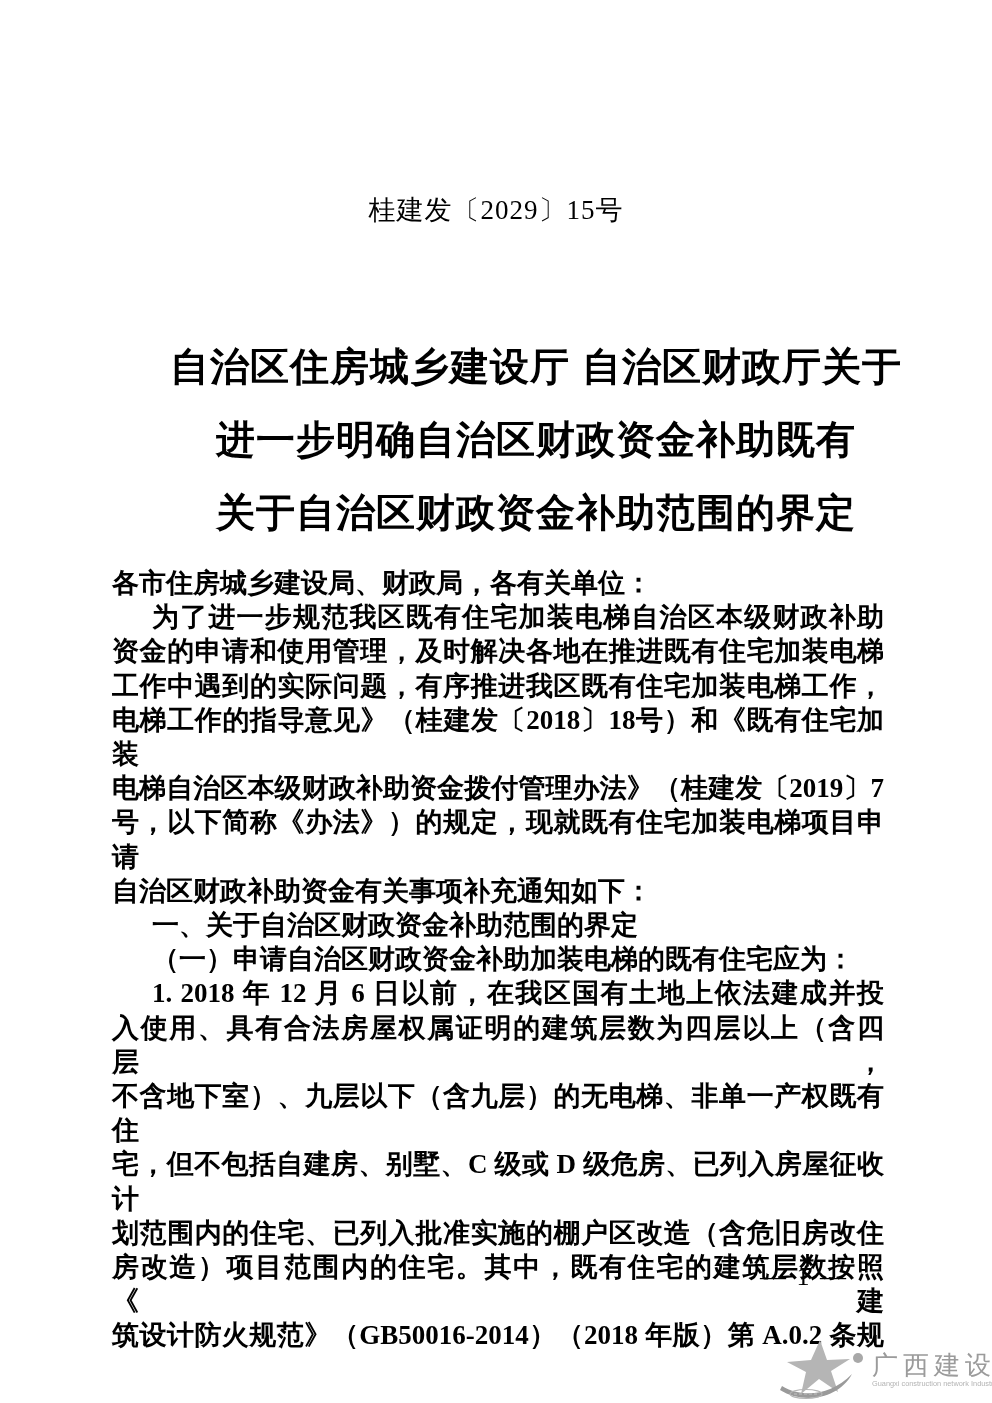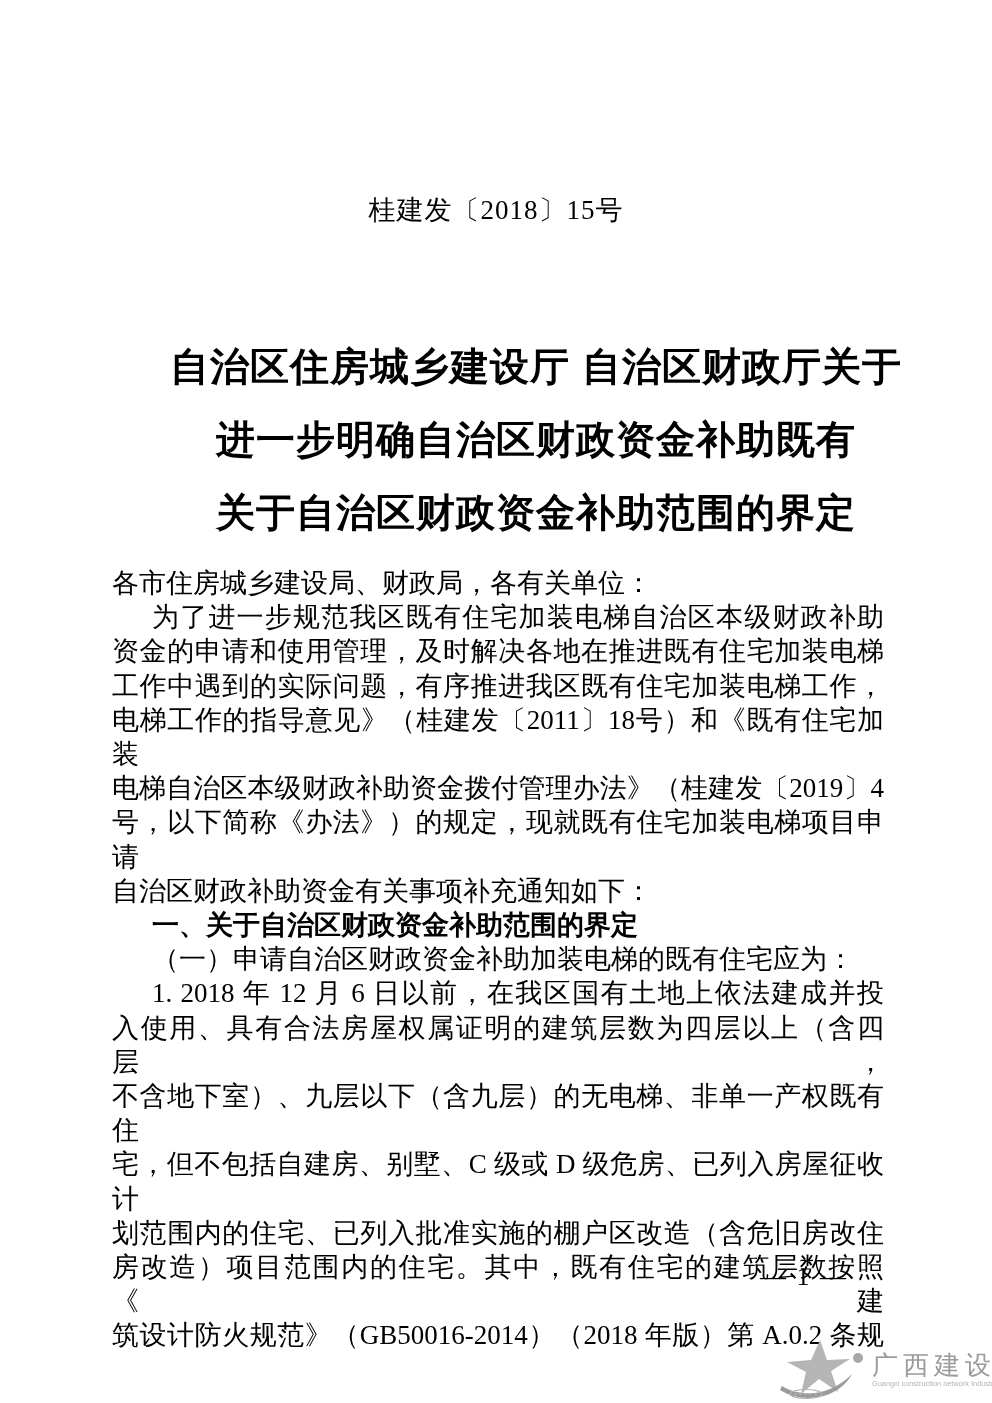--- a/index.html
+++ b/index.html
@@ -35,21 +35,21 @@
     padding-left: 40px;
   }
   .body-text {
     position: absolute;
     top: 566px;
     left: 112px;
     width: 772px;
     font-size: 27px;
     line-height: 34.2px;
   }
-  .ln { min-height: 34.2px; }
+  .ln { min-height: 34.2px; font-weight: bold; }
   .ln.indent { padding-left: 40px; }
   .ln.j {
     text-align: justify;
     text-align-last: justify;
     text-justify: inter-ideograph;
   }
   .ln.heading {
     font-family: Liberation Sans, sans-serif;
     font-weight: 700;
   }
@@ -85,35 +85,35 @@
     transform: scale(0.92);
     transform-origin: left top;
     font-family: "Liberation Sans", "DejaVu Sans", sans-serif;
   }
 </style>
 </head>
 <body>
 
 <div class="page">
 
-  <div class="doc-number">桂建发〔2018〕15号</div>
+  <div class="doc-number">桂建发〔2029〕15号</div>
 
   <div class="title-block">
     <div>自治区住房城乡建设厅 自治区财政厅关于</div>
     <div>进一步明确自治区财政资金补助既有</div>
     <div>关于自治区财政资金补助范围的界定</div>
   </div>
 
   <div class="body-text">
     <div class="ln">各市住房城乡建设局、财政局，各有关单位：</div>
     <div class="ln indent j">为了进一步规范我区既有住宅加装电梯自治区本级财政补助</div>
     <div class="ln j">资金的申请和使用管理，及时解决各地在推进既有住宅加装电梯</div>
     <div class="ln j">工作中遇到的实际问题，有序推进我区既有住宅加装电梯工作，</div>
-    <div class="ln j">电梯工作的指导意见》（桂建发〔2011〕18号）和《既有住宅加装</div>
-    <div class="ln j">电梯自治区本级财政补助资金拨付管理办法》（桂建发〔2019〕4</div>
+    <div class="ln j">电梯工作的指导意见》（桂建发〔2018〕18号）和《既有住宅加装</div>
+    <div class="ln j">电梯自治区本级财政补助资金拨付管理办法》（桂建发〔2019〕7</div>
     <div class="ln j">号，以下简称《办法》）的规定，现就既有住宅加装电梯项目申请</div>
     <div class="ln">自治区财政补助资金有关事项补充通知如下：</div>
     <div class="ln indent heading">一、关于自治区财政资金补助范围的界定</div>
     <div class="ln indent">（一）申请自治区财政资金补助加装电梯的既有住宅应为：</div>
     <div class="ln indent j">1. 2018 年 12 月 6 日以前，在我区国有土地上依法建成并投</div>
     <div class="ln j">入使用、具有合法房屋权属证明的建筑层数为四层以上（含四层，</div>
     <div class="ln j">不含地下室）、九层以下（含九层）的无电梯、非单一产权既有住</div>
     <div class="ln j">宅，但不包括自建房、别墅、C 级或 D 级危房、已列入房屋征收计</div>
     <div class="ln j">划范围内的住宅、已列入批准实施的棚户区改造（含危旧房改住</div>
     <div class="ln j">房改造）项目范围内的住宅。其中，既有住宅的建筑层数按照《建</div>

